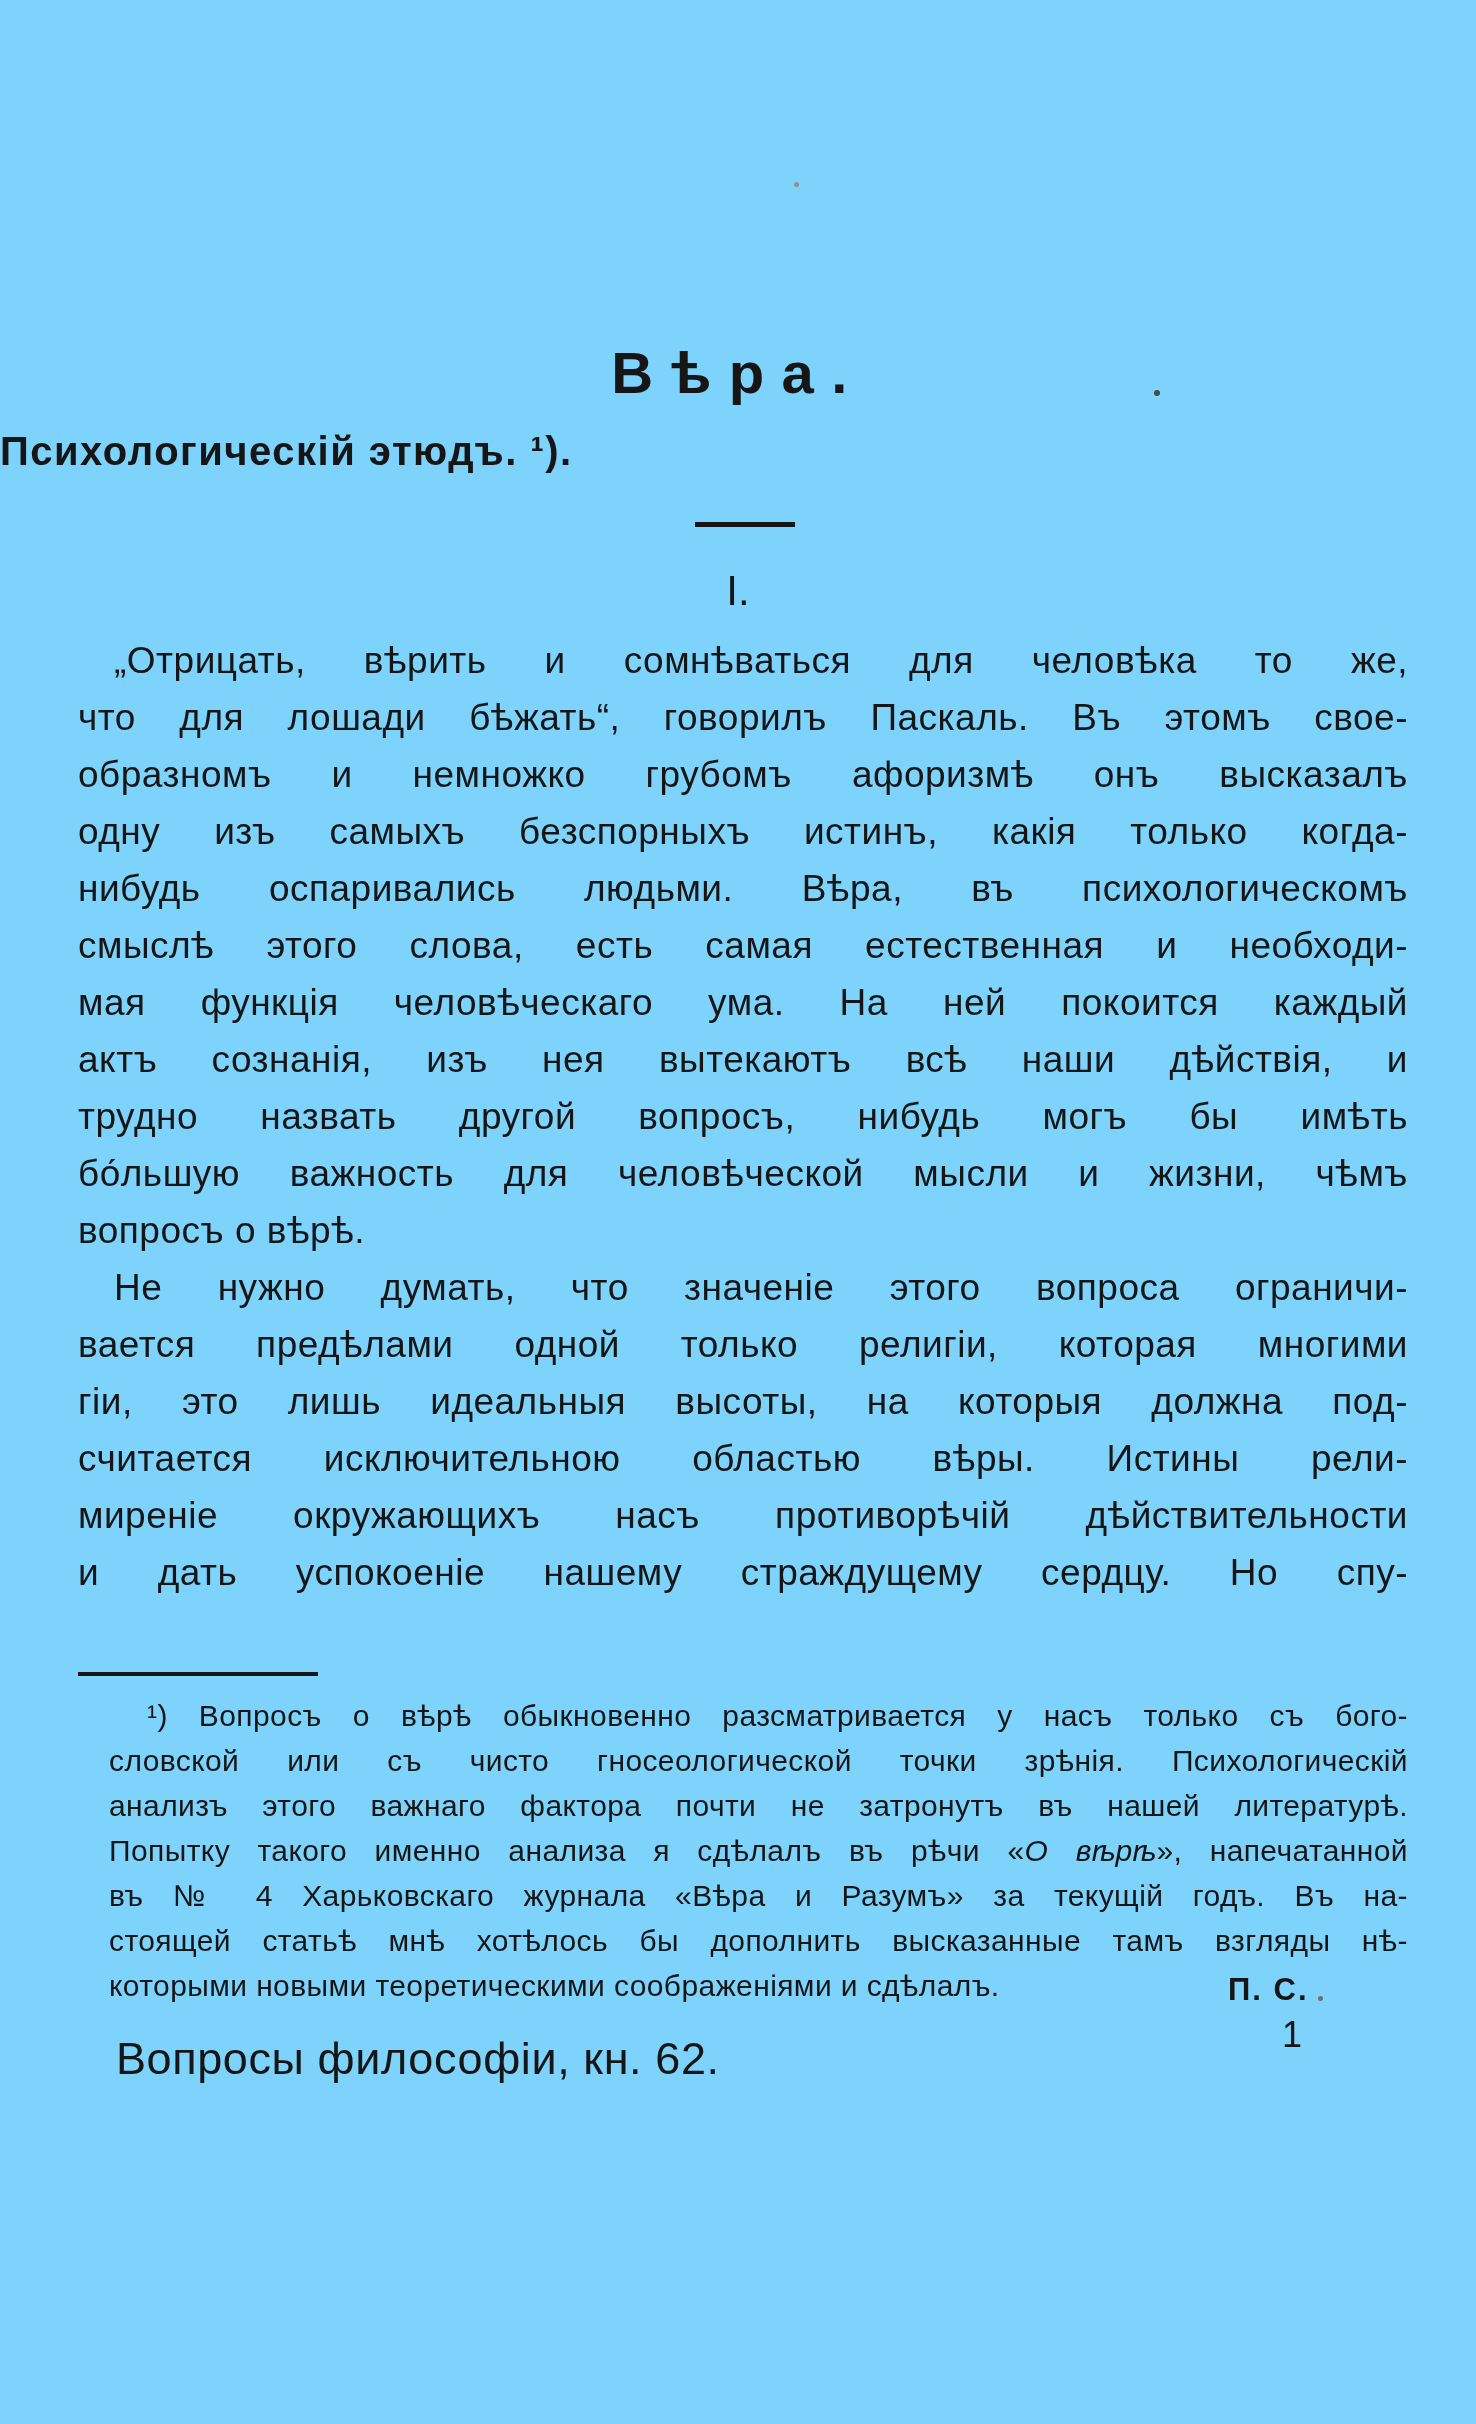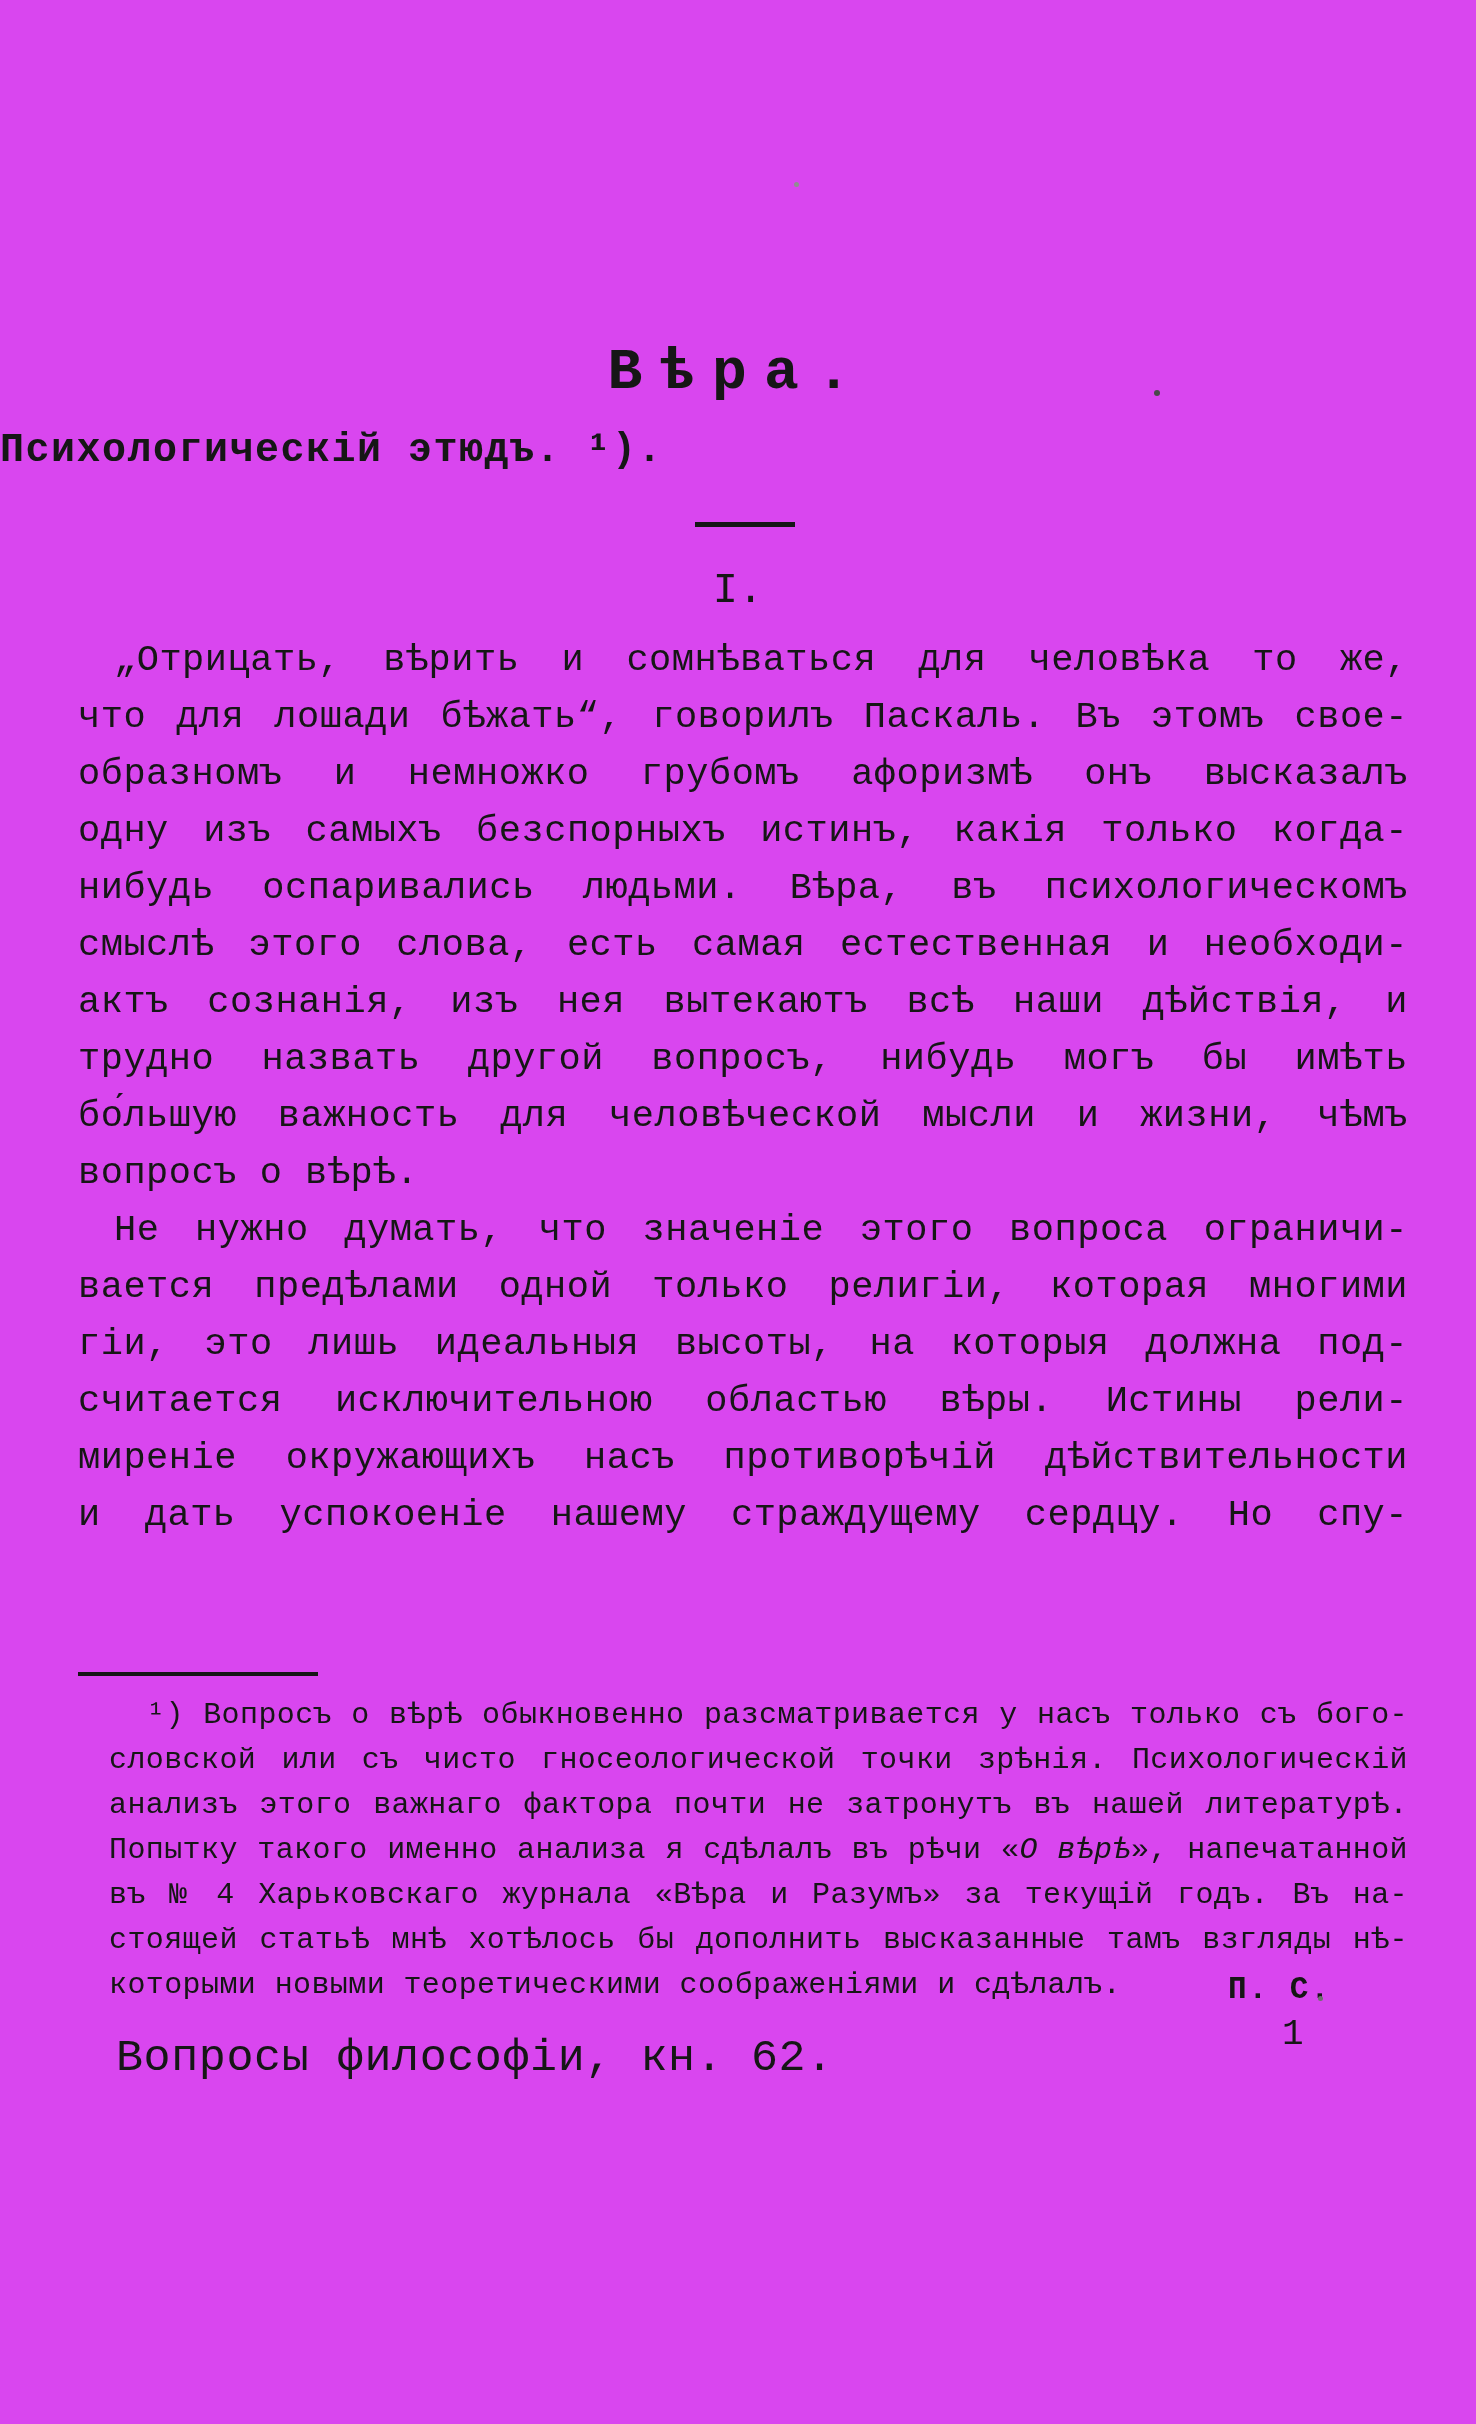--- a/index.html
+++ b/index.html
@@ -1,20 +1,20 @@
 <!DOCTYPE html>
 <html><head>
 <meta charset="utf-8">
 <style>
   html,body { margin:0; padding:0; background:#e8e8e8; }
   .page {
     position:relative;
     width:1476px; height:2424px;
-    background:#d946ef;
-    font-family:Liberation Mono, monospace;
+    background:#7dd3fc;
+    font-family:Liberation Sans, sans-serif;
     color:#161616;
     overflow:hidden;
   }
 
   .title {
     position:absolute; top:338px; left:0; width:100%;
     text-align:center;
     font-size:58px; font-weight:bold;
     letter-spacing:0.30em;
     line-height:70px;
@@ -105,20 +105,21 @@
   <div class="section-heading">I.</div>
 
   <div class="body-text">
     <div class="paragraph">
       <div class="bline ind">„Отрицать, вѣрить и сомнѣваться для человѣка то же,</div>
       <div class="bline">что для лошади бѣжать“, говорилъ Паскаль. Въ этомъ свое-</div>
       <div class="bline">образномъ и немножко грубомъ афоризмѣ онъ высказалъ</div>
       <div class="bline">одну изъ самыхъ безспорныхъ истинъ, какія только когда-</div>
       <div class="bline">нибудь оспаривались людьми. Вѣра, въ психологическомъ</div>
       <div class="bline">смыслѣ этого слова, есть самая естественная и необходи-</div>
+      <div class="bline">мая функція человѣческаго ума. На ней покоится каждый</div>
       <div class="bline">актъ сознанія, изъ нея вытекаютъ всѣ наши дѣйствія, и</div>
       <div class="bline">трудно назвать другой вопросъ, нибудь могъ бы имѣть</div>
       <div class="bline">бо́льшую важность для человѣческой мысли и жизни, чѣмъ</div>
       <div class="bline last">вопросъ о вѣрѣ.</div>
     </div>
     <div class="paragraph">
       <div class="bline ind">Не нужно думать, что значеніе этого вопроса ограничи-</div>
       <div class="bline">вается предѣлами одной только религіи, которая многими</div>
       <div class="bline">гіи, это лишь идеальныя высоты, на которыя должна под-</div>
       <div class="bline">считается исключительною областью вѣры. Истины рели-</div>

